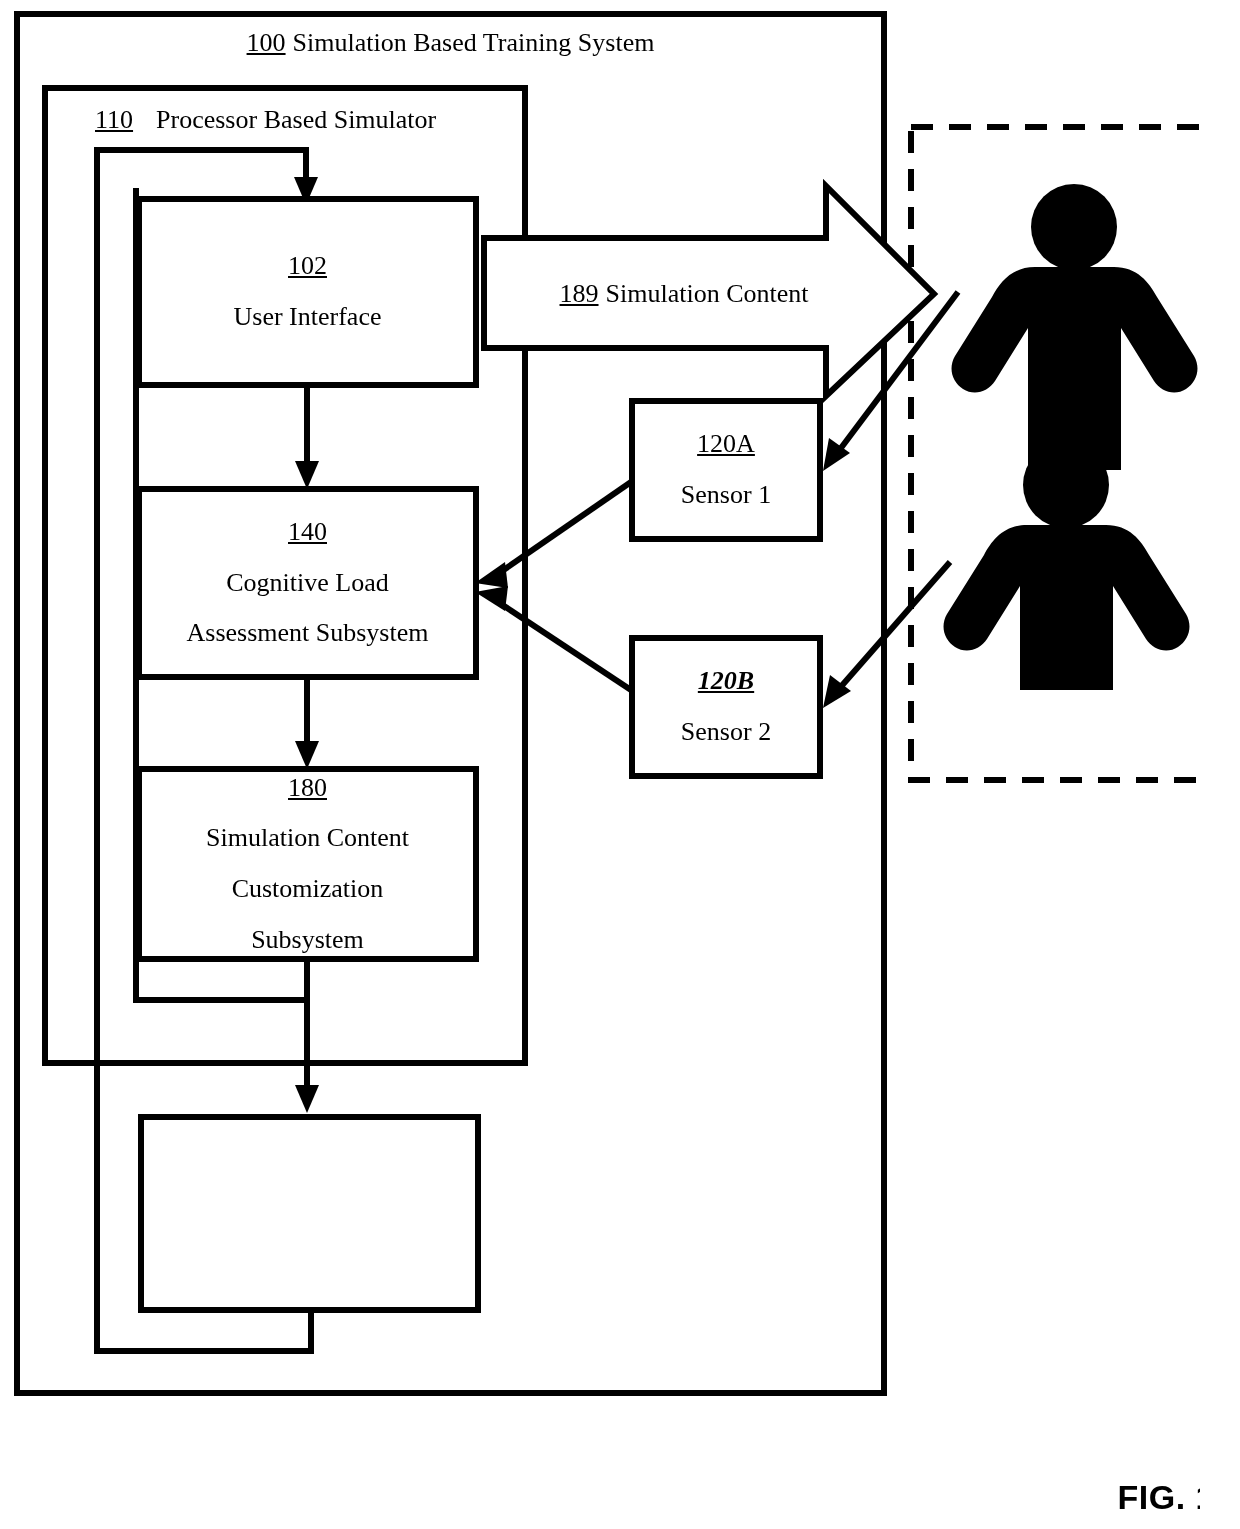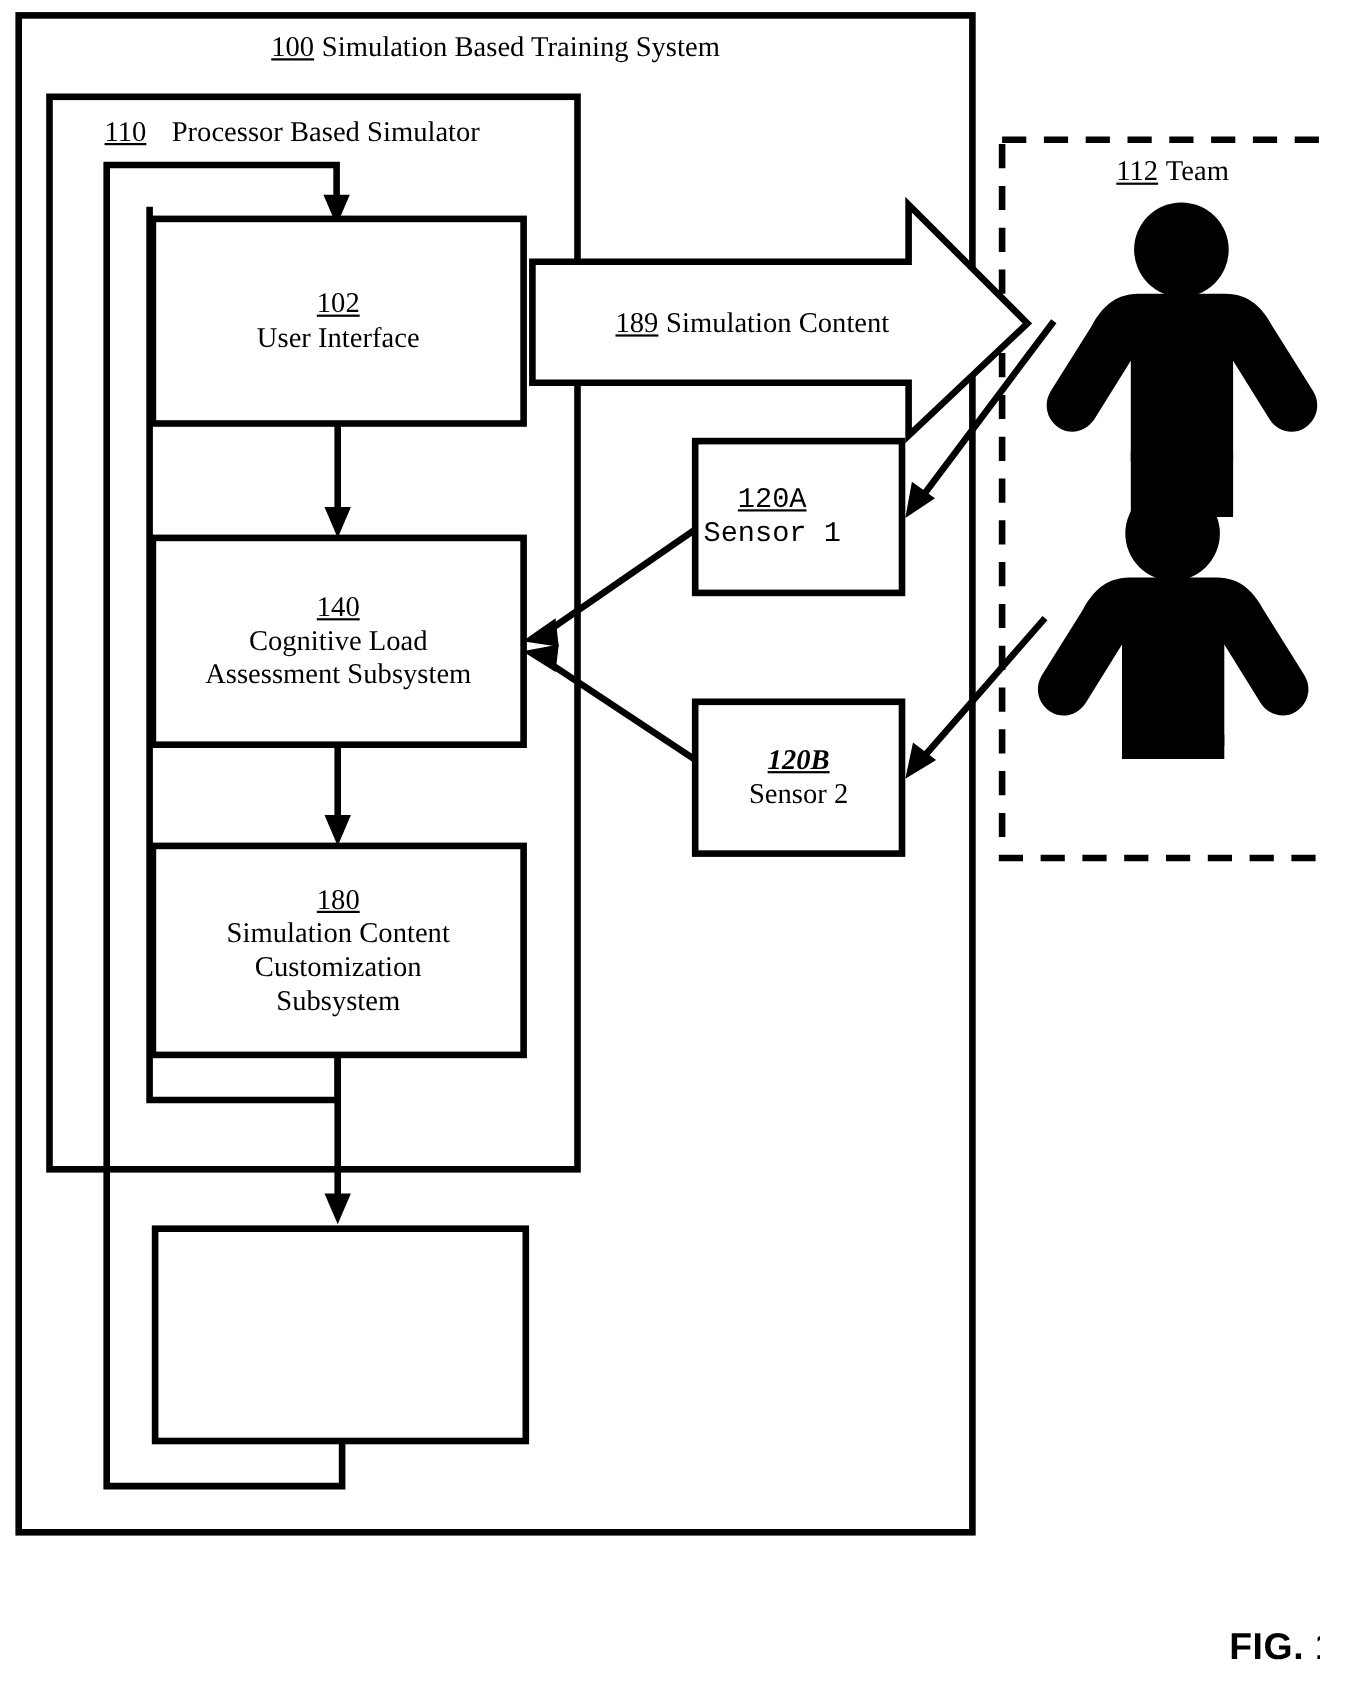--- a/index.html
+++ b/index.html
@@ -43,20 +43,21 @@
     text-underline-offset: 2px;
     font-weight: bold;
     font-style: italic;
   }
   .block-label {
     display: flex;
     flex-direction: column;
     align-items: center;
     justify-content: center;
     white-space: normal;
+    gap: 20px;
   }
   .num-line { display: block; }
   .name-line { display: block; }
   #fig-caption {
     position: absolute;
     left: 0;
     top: 1478px;
     width: 1240px;
     text-align: right;
     font-family: "Liberation Sans", "DejaVu Sans", sans-serif;
@@ -162,44 +163,41 @@
   </svg>
 
   <div class="lbl" style="left:17px; top:28px; width:867px;">
     <span class="ref">100</span><span style="margin-left:7px;">Simulation Based Training System</span>
   </div>
 
   <div class="lbl" style="left:95px; top:105px; text-align:left;">
     <span class="ref">110</span><span style="margin-left:23px;">Processor Based Simulator</span>
   </div>
 
-  <div class="lbl" style="left:911px; top:141px; width:310px;">
-    <span class="ref">112</span><span style="margin-left:7px;">Team</span>
-  </div>
 
   <div class="lbl block-label" style="left:139px; top:199px; width:337px; height:186px;">
     <span class="num-line ref">102</span>
     <span class="name-line">User Interface</span>
   </div>
 
   <div class="lbl block-label" style="left:139px; top:489px; width:337px; height:188px;">
     <span class="num-line ref">140</span>
     <span class="name-line">Cognitive Load</span>
     <span class="name-line">Assessment Subsystem</span>
   </div>
 
   <div class="lbl block-label" style="left:139px; top:769px; width:337px; height:190px;">
     <span class="num-line ref">180</span>
     <span class="name-line">Simulation Content</span>
     <span class="name-line">Customization</span>
     <span class="name-line">Subsystem</span>
   </div>
 
 
-  <div class="lbl block-label" style="left:608px; top:401px; width:188px; height:138px;font-family:Liberation Mono, monospace;">
+  <div class="lbl block-label" style="left:632px; top:401px; width:188px; height:138px;">
     <span class="num-line ref">120A</span>
     <span class="name-line">Sensor 1</span>
   </div>
 
   <div class="lbl block-label" style="left:632px; top:638px; width:188px; height:138px;">
     <span class="num-line refb">120B</span>
     <span class="name-line">Sensor 2</span>
   </div>
 
   <div class="lbl" style="left:484px; top:279px; width:400px;">

